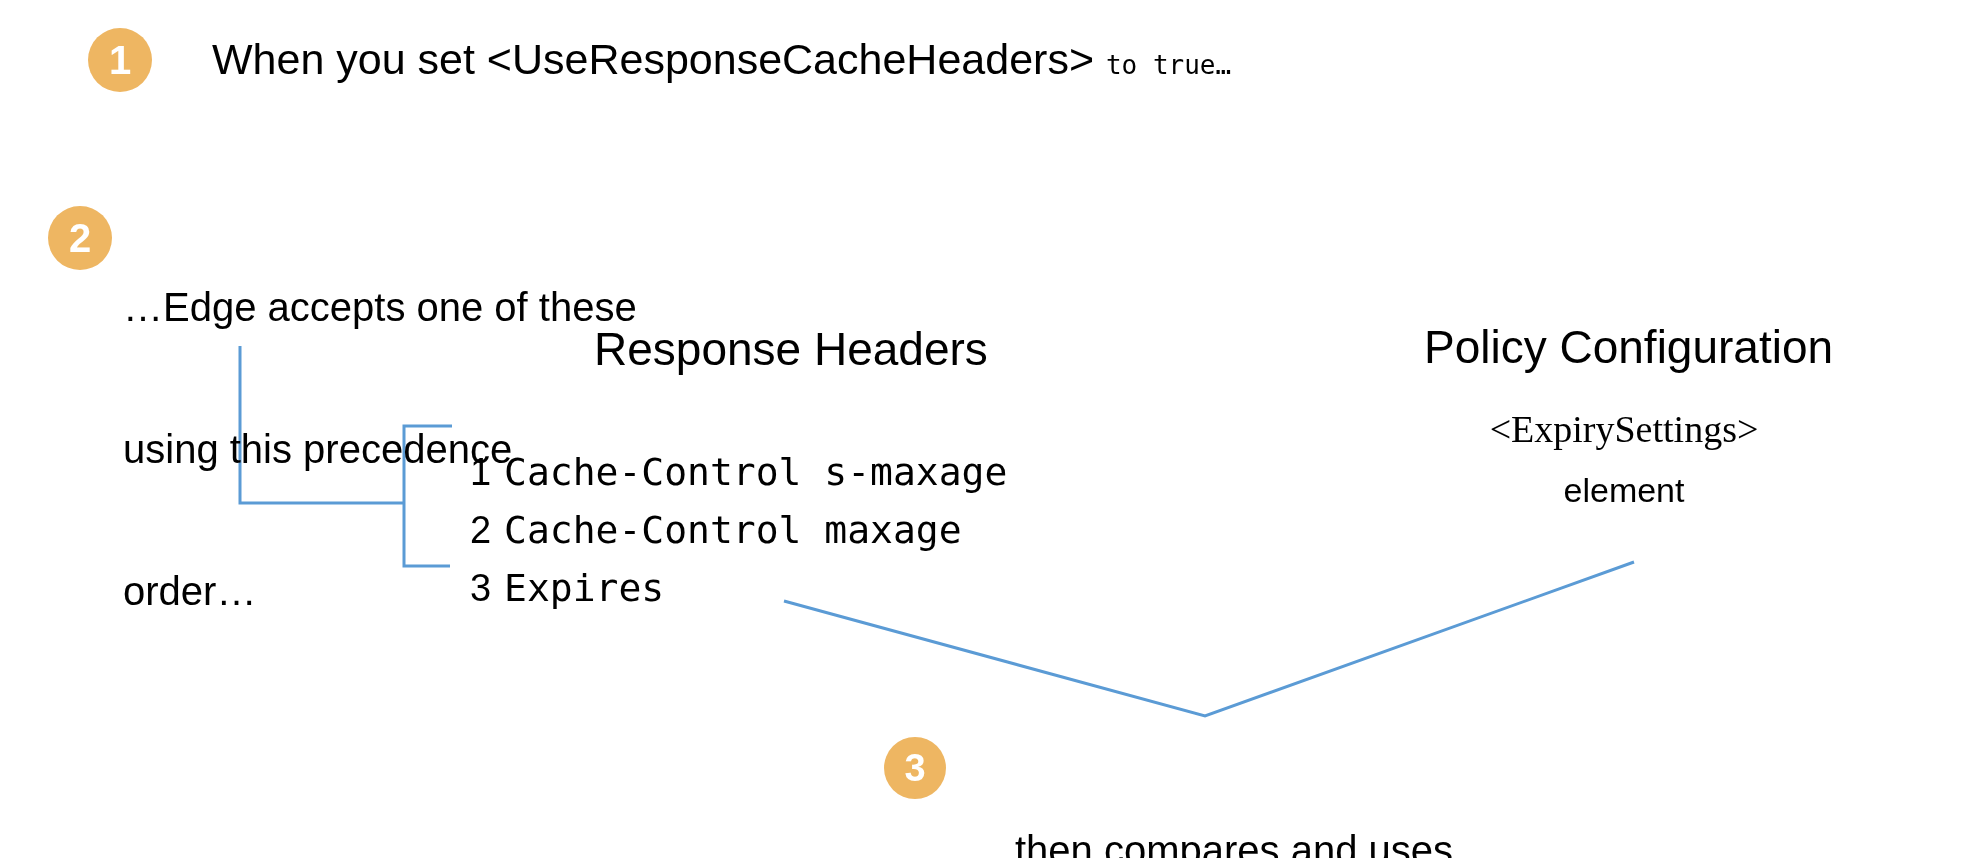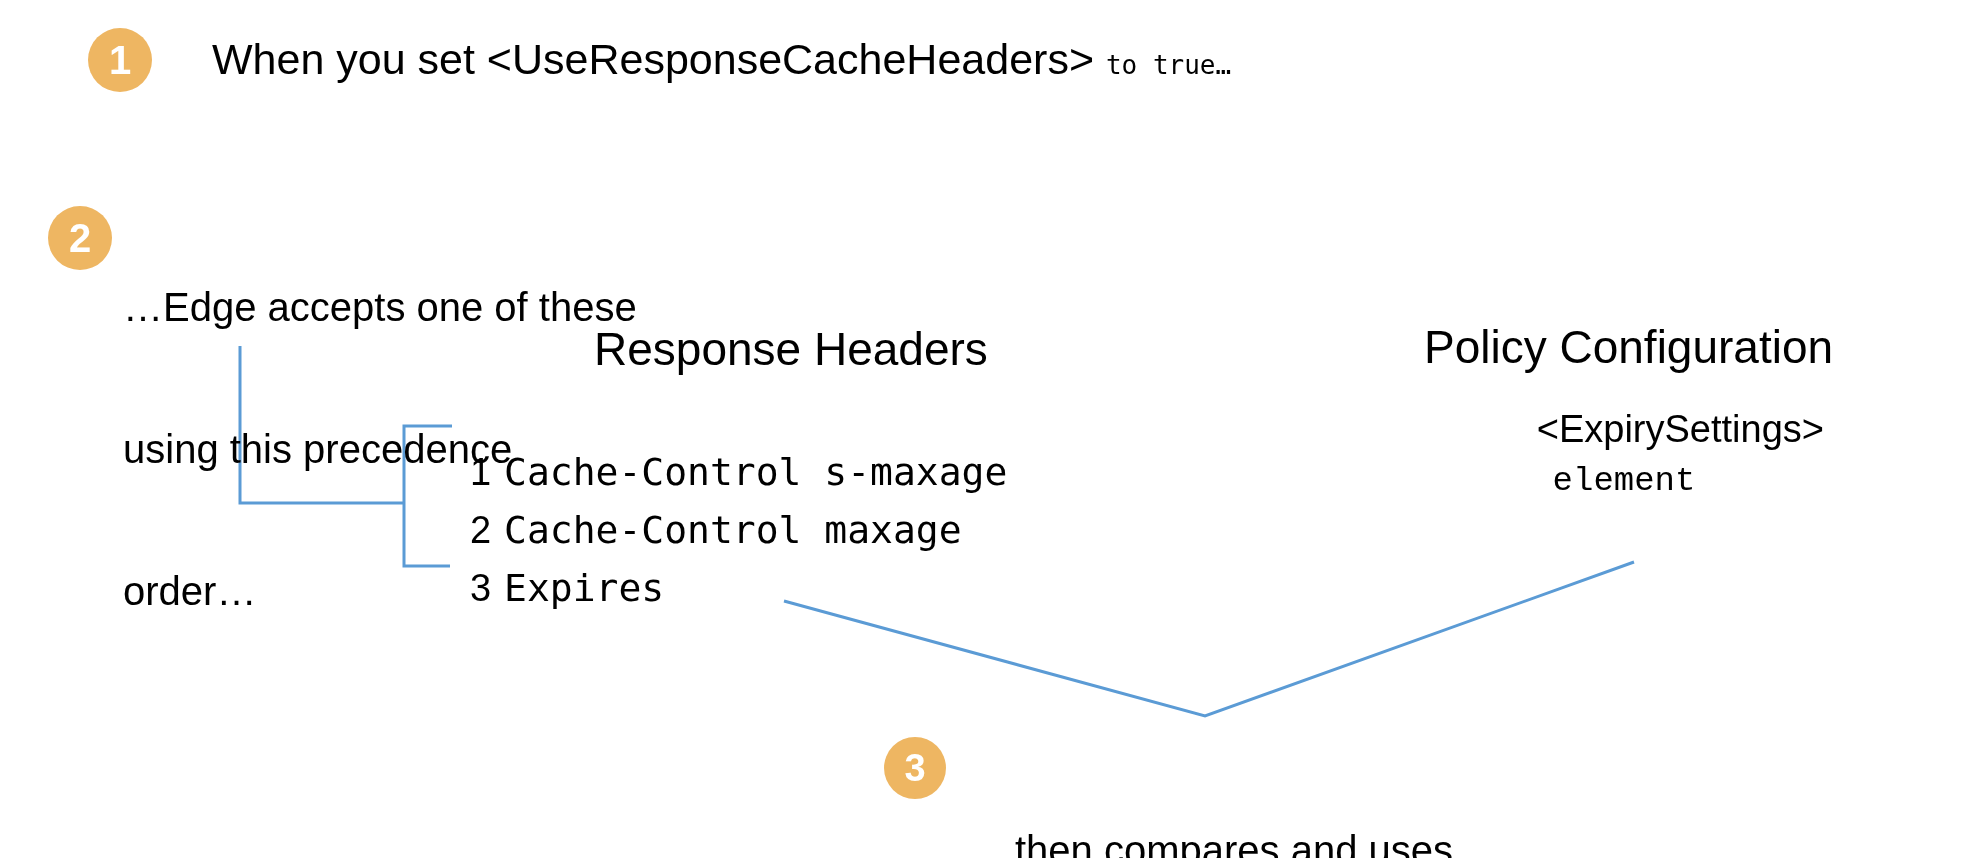--- a/index.html
+++ b/index.html
@@ -139,30 +139,29 @@
   
   .policy-body {
     position: absolute;
     left: 1424px;
     top: 406px;
     width: 400px;
     text-align: center;
     line-height: 1.25;
   }
   .policy-elem {
+    font-family: Liberation Serif, serif;
+    font-size: 38px;
+    display: block;
+  }
+  .policy-word {
     font-family: Liberation Sans, sans-serif;
-    font-size: 38px;
-    display: block;
-    text-align: right;
-  }
-  .policy-word {
-    font-family: Liberation Mono, monospace;
     font-size: 34px;
     display: block;
-    margin-top: 6px;
+    margin-top: 15px;
   }
 </style>
 </head>
 <body>
 
 <div class="stage">
 
   <svg class="connectors" viewBox="0 0 1966 858" width="1966" height="858" xmlns="http://www.w3.org/2000/svg">
 
     <polyline points="240,346 240,503 404,503" fill="none" stroke="#5b9bd5" stroke-width="3" stroke-linecap="butt" stroke-linejoin="miter"></polyline>

